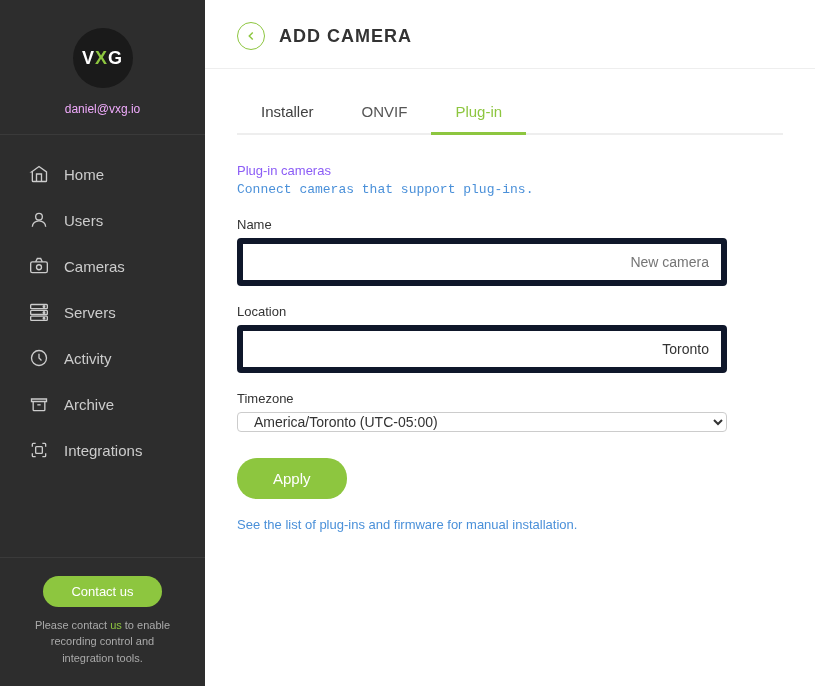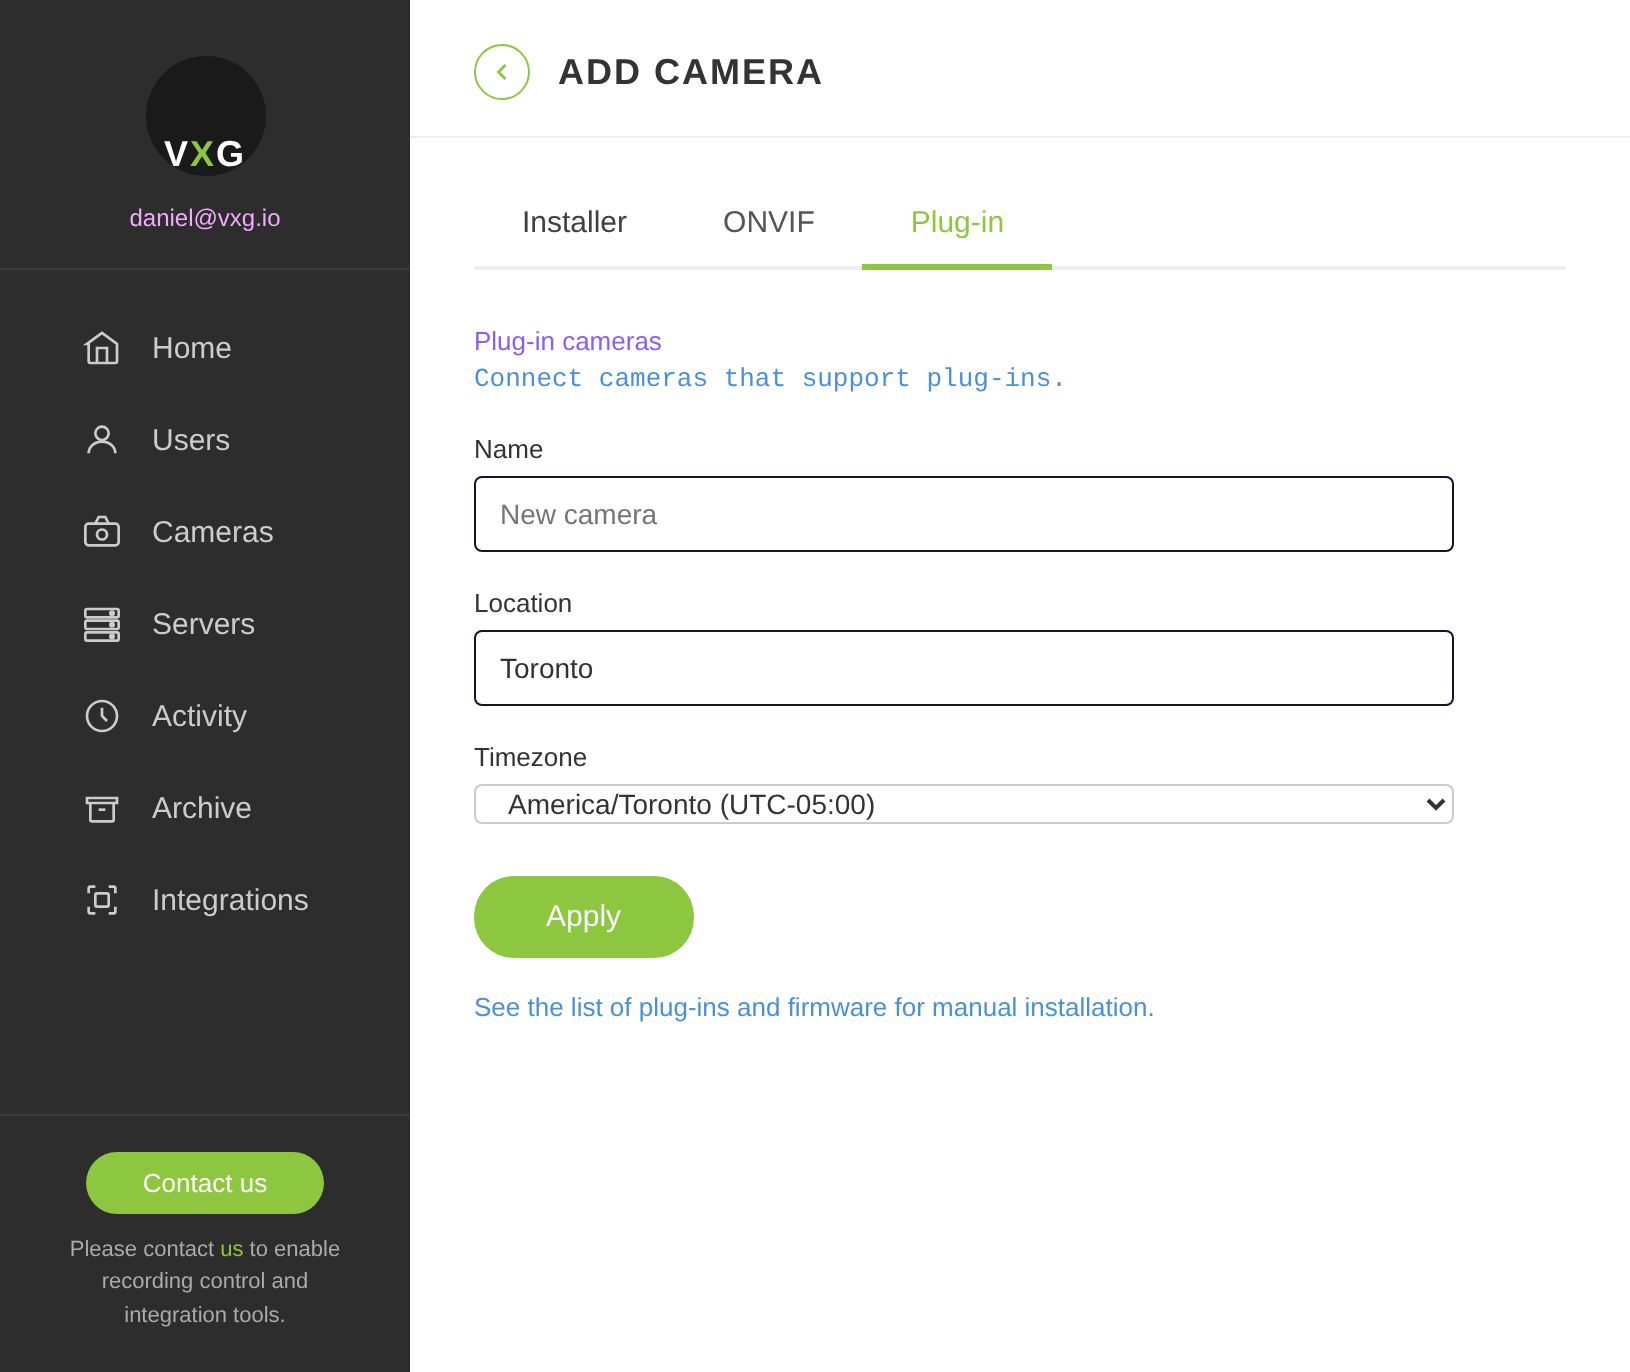--- a/index.html
+++ b/index.html
@@ -23,21 +23,21 @@
       padding: 28px 0 18px 0;
       width: 100%;
       border-bottom: 1px solid #3a3a3a;
     }
     .logo-circle {
       width: 60px;
       height: 60px;
       background: #1a1a1a;
       border-radius: 50%;
       display: flex;
-      align-items: flex-end;
+      align-items: center;
       justify-content: center;
       margin-bottom: 10px;
     }
     .logo-text {
       font-size: 18px;
       font-weight: bold;
       color: #fff;
       letter-spacing: 1px;
     }
     .logo-text .v { color: #fff; }
@@ -50,21 +50,21 @@
     }
 
     .sidebar-nav {
       width: 100%;
       flex: 1;
       padding-top: 16px;
     }
     .nav-item {
       display: flex;
       align-items: center;
-      padding: 12px 40px;
+      padding: 12px 28px;
       cursor: pointer;
       color: #ccc;
       font-size: 15px;
       gap: 14px;
       transition: background 0.15s;
     }
     .nav-item .nav-icon {
       width: 22px;
       height: 22px;
       display: flex;
@@ -187,26 +187,27 @@
     .form-label {
       font-size: 13px;
       color: #333;
       margin-bottom: 6px;
       display: block;
       font-weight: 500;
     }
     .form-input {
       width: 100%;
       max-width: 490px;
-      border: 1px solid #0f172a;
+      border: 6px solid #0f172a;
       border-radius: 4px;
       padding: 10px 12px;
       font-size: 14px;
       color: #333;
       outline: none;
+      text-align: right;
     }
     .form-select {
       width: 100%;
       max-width: 490px;
       border: 1px solid #ccc;
       border-radius: 4px;
       padding: 0 12px;
       font-size: 14px;
       color: #333;
       background: #fff;

